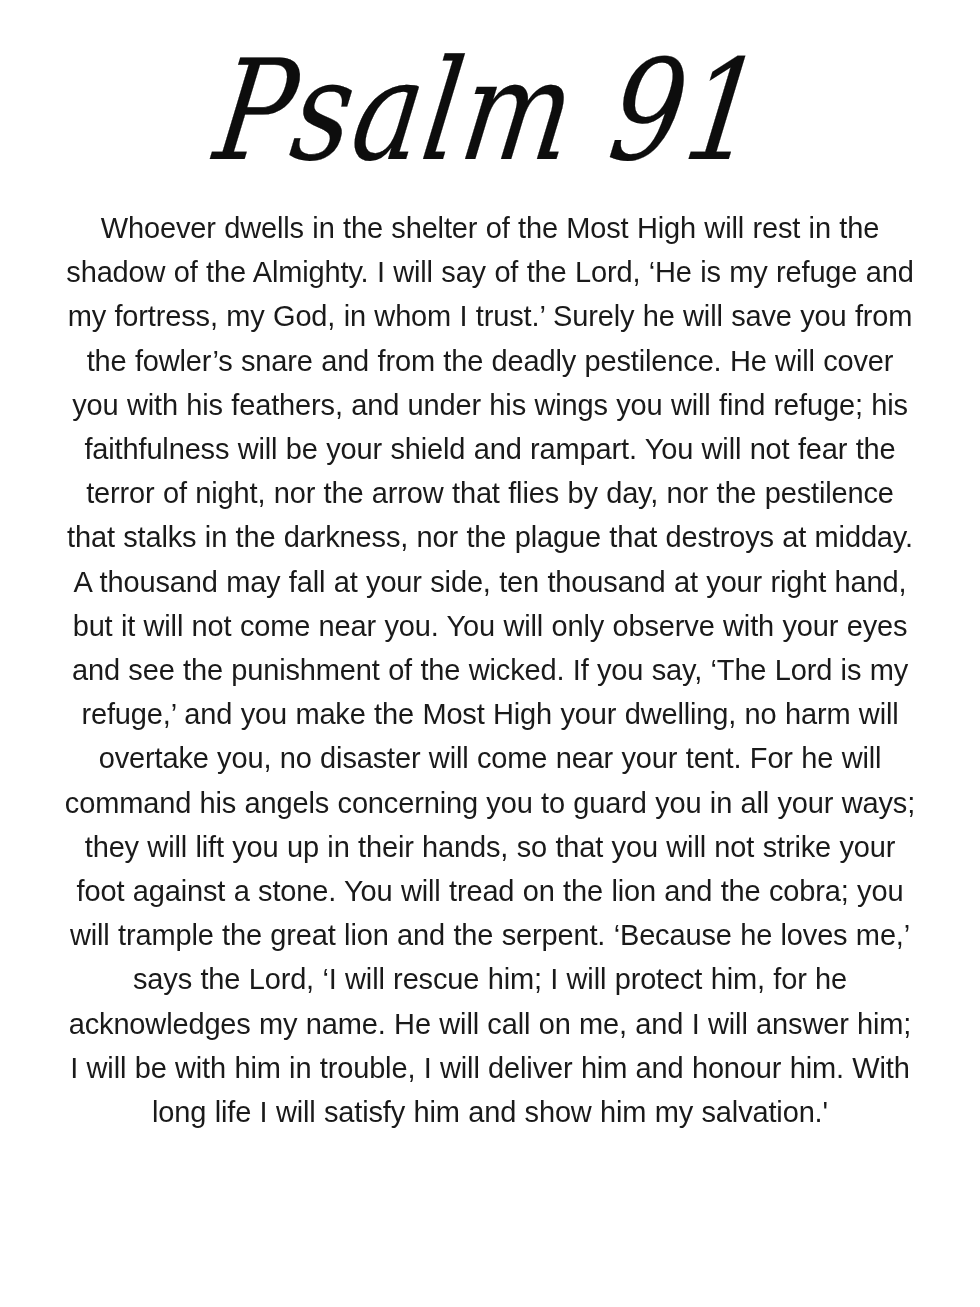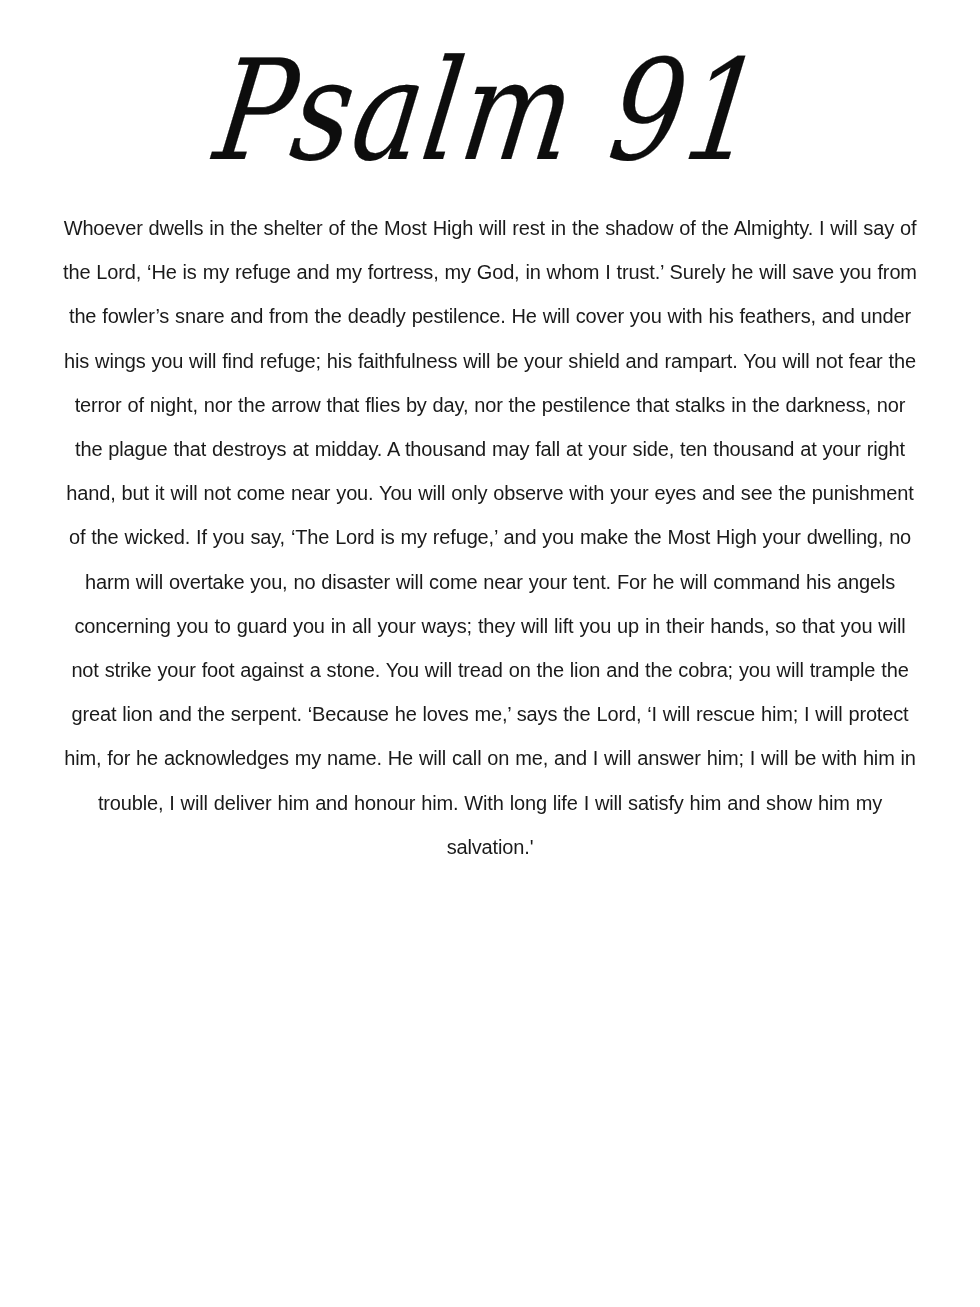--- a/index.html
+++ b/index.html
@@ -53,21 +53,21 @@
   
   .scripture {
     position: absolute;
     top: 206px;
     left: 62px;
     width: 856px;
     text-align: center;
     color: #1a1a1a;
     font-family: "Liberation Sans", sans-serif;
     font-weight: 300;
-    font-size: 20px;
+    font-size: 29px;
     line-height: 44.2px;
     letter-spacing: -0.15px;
     word-spacing: 0.5px;
     -webkit-font-smoothing: antialiased;
   }
 
   .scripture p {
     margin: 0;
   }
 </style>

